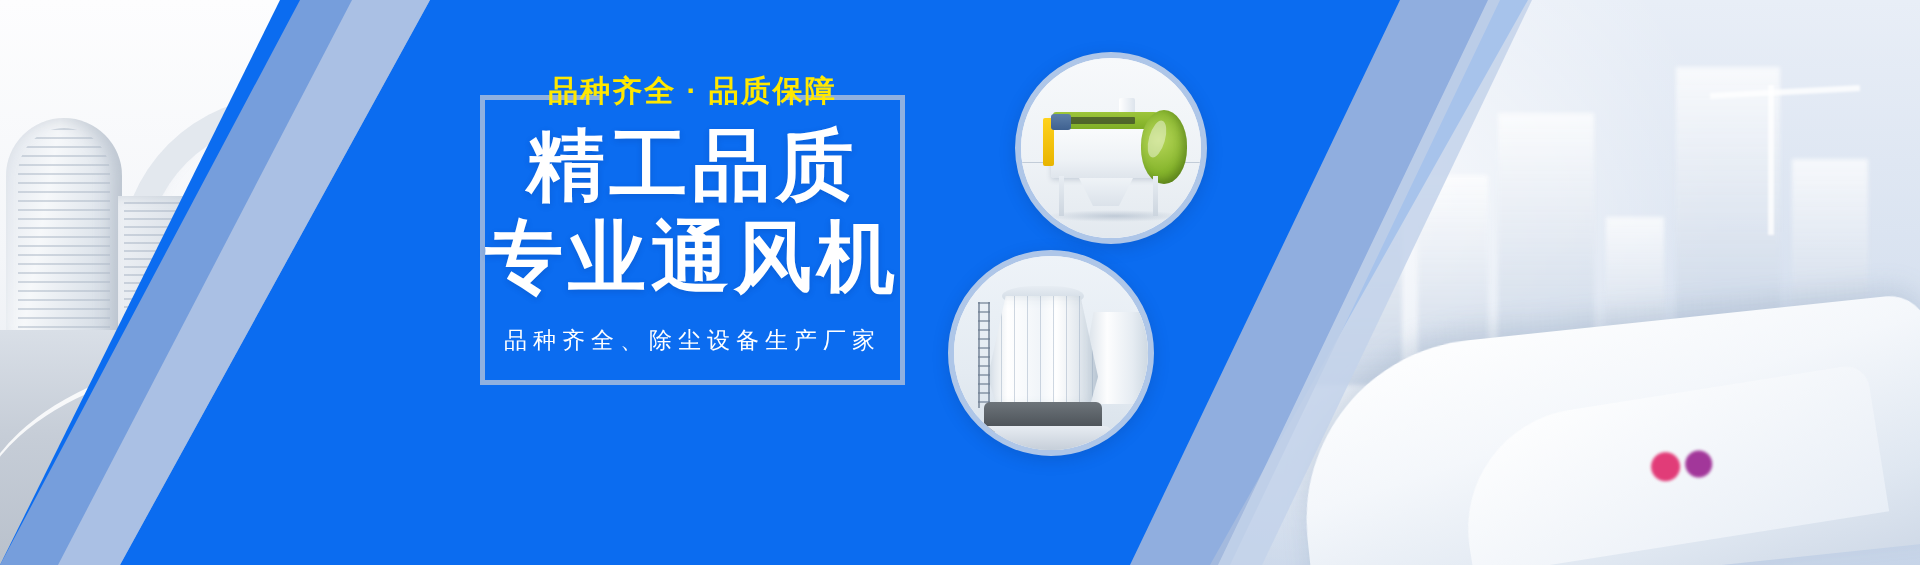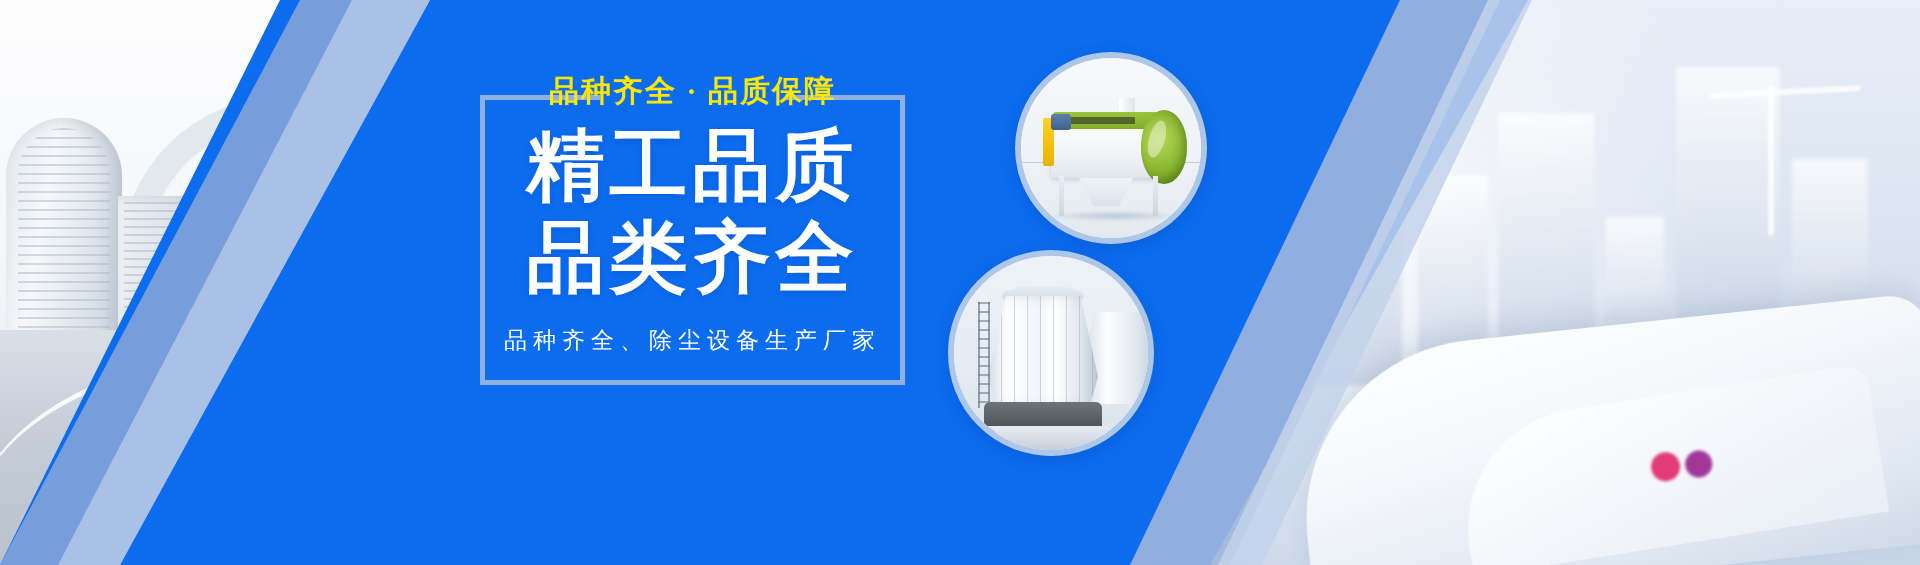--- a/index.html
+++ b/index.html
@@ -183,21 +183,21 @@
 
   
   .copy{
     position:absolute; left:480px; top:68px; width:425px;
     text-align:center; z-index:6;
   }
   .tagline{
     color:#ffe800;
     font-size:30px; font-weight:700; letter-spacing:2px;
     line-height:46px;
-    font-family:Liberation Serif, serif;
+    font-family:Liberation Sans, sans-serif;
   }
   .headline{
     color:#ffffff; font-weight:700;
     font-size:78px; line-height:82px; letter-spacing:5px;
     margin-top:10px;
     font-family:"DejaVu Sans","Liberation Sans",sans-serif;
     text-shadow:0 2px 6px rgba(0,40,110,.18);
   }
   .subtitle{
     color:#ffffff; font-size:23px; letter-spacing:6px;
@@ -358,21 +358,21 @@
     <div class="fr-line fr-tl-h"></div>
     <div class="fr-line fr-tl-v"></div>
     <div class="fr-line fr-tr-h"></div>
     <div class="fr-line fr-tr-v"></div>
     <div class="fr-line fr-b"></div>
   </div>
 
   <div class="copy">
     <div class="tagline">品种齐全 · 品质保障</div>
     <div class="headline">精工品质</div>
-    <div class="headline">品类齐全</div>
+    <div class="headline">专业通风机</div>
     <div class="subtitle">品种齐全、除尘设备生产厂家</div>
   </div>
 
   <div class="prod prod-1">
     <div class="prod-inner">
       <div class="m1-bg"></div>
       <div class="m1-horizon"></div>
       <div class="m1-shadow"></div>
       <div class="m1-pipe"></div>
       <div class="m1-body"></div>

